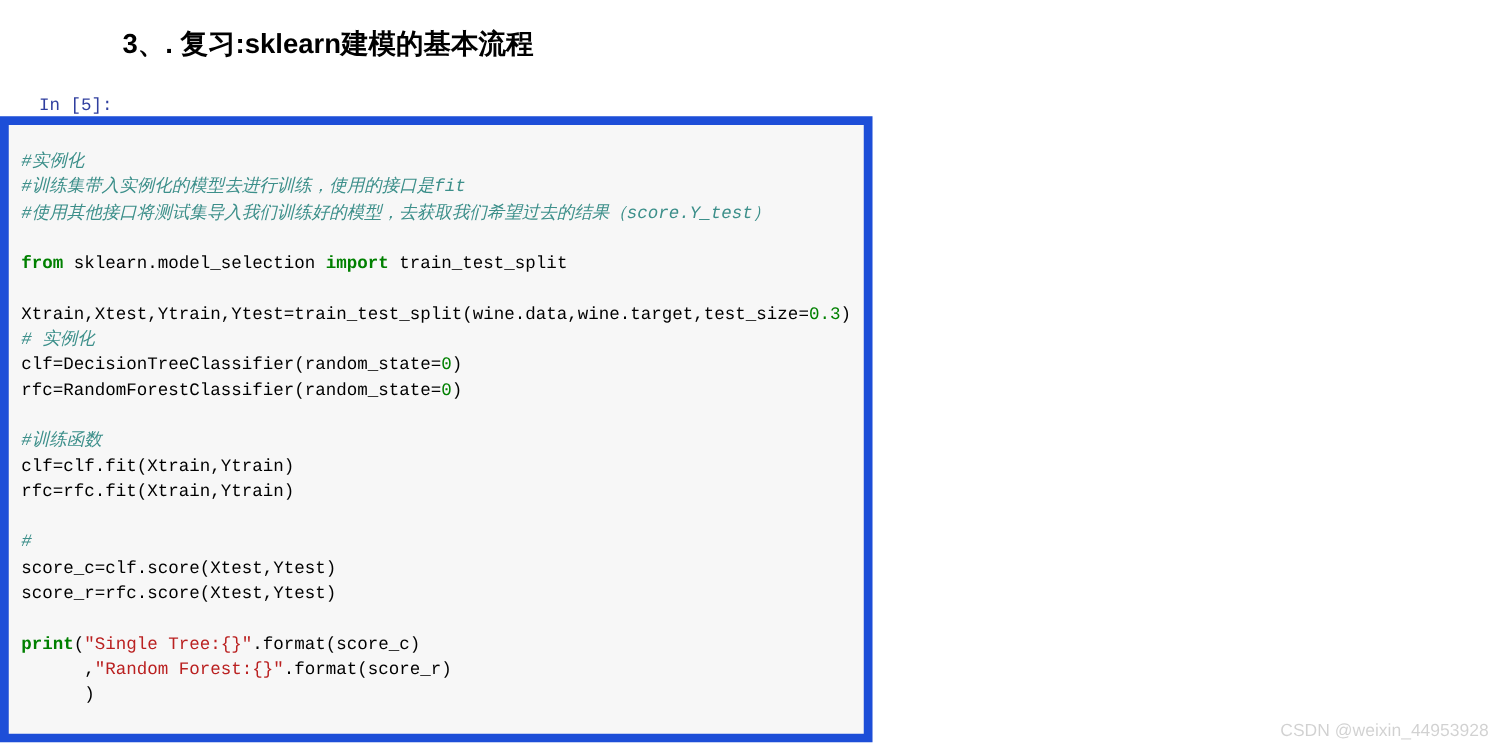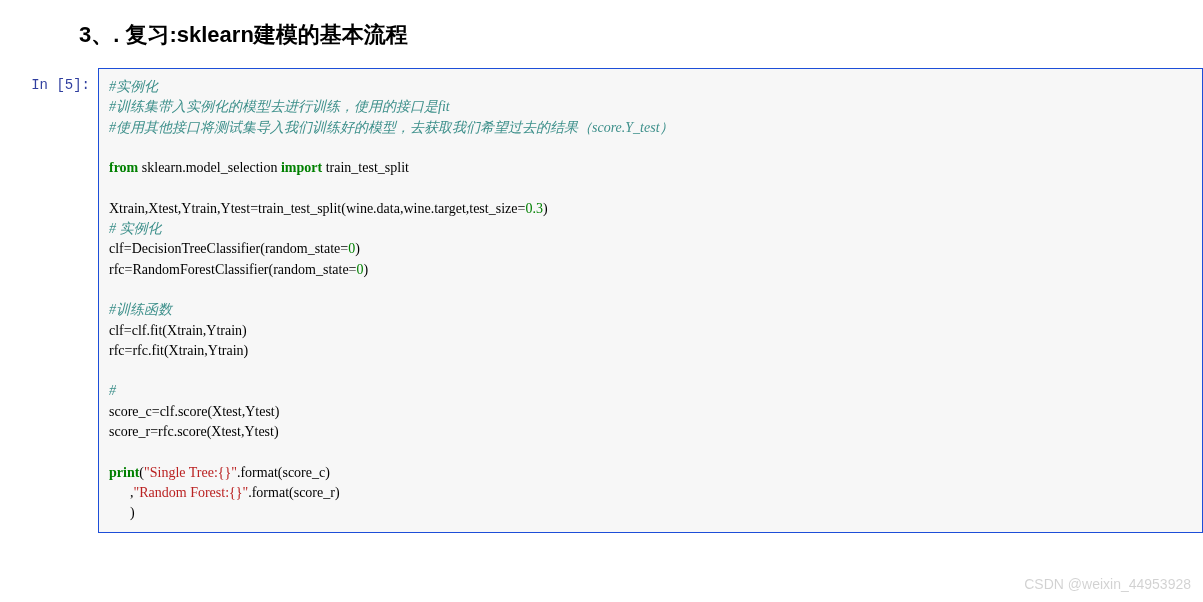--- a/index.html
+++ b/index.html
@@ -1,23 +1,23 @@
 <!DOCTYPE html>
 <html><head>
   <meta charset="utf-8">
   <style>
     * { margin: 0; padding: 0; box-sizing: border-box; }
     body { font-family: "Helvetica Neue", Helvetica, Arial, sans-serif; background: #fff; width: 1203px; }
     .container { padding: 0; }
-    .heading-row { padding: 20px 0 18px 63px; margin-left: 16px; }
+    .heading-row { padding: 20px 0 18px 98px; }
     .heading { font-size: 22px; font-weight: bold; color: #000; }
-    .cell { display: flex; align-items: flex-start; }
+    .cell { display: flex; align-items: flex-start; flex-direction: column; }
     .prompt-col { width: 98px; min-width: 98px; text-align: right; padding: 9px 8px 0 0; font-family: Menlo, Consolas, "Courier New", monospace; font-size: 14px; }
     .prompt-in { color: #303F9F; }
-    .code-box { flex: 1; border: 1px solid #1d4ed8; background: #f7f7f7; padding: 8px 10px; font-family: Liberation Serif, serif; font-size: 14px; line-height: 1.45; white-space: pre; overflow-x: auto; color: #000; }
+    .code-box { flex: 1; border: 7px solid #1d4ed8; background: #f7f7f7; padding: 20px 10px; font-family: Liberation Mono, monospace; font-size: 14px; line-height: 1.45; white-space: pre; overflow-x: auto; color: #000; }
     .c-comment { color: #3c8f8a; font-style: italic; }
     .c-keyword { color: #008000; font-weight: bold; }
     .c-string { color: #ba2121; }
     .c-num { color: #008000; }
     .output-row { display: flex; margin-top: 10px; }
     .output-text { font-family: Menlo, Consolas, "Courier New", monospace; font-size: 14px; white-space: pre; color: #000; padding-left: 0; }
     .watermark { position: absolute; right: 12px; color: rgba(0,0,0,0.18); font-size: 14px; top: 576px; font-family: Arial, sans-serif; }
   </style>
 </head>
 <body>

